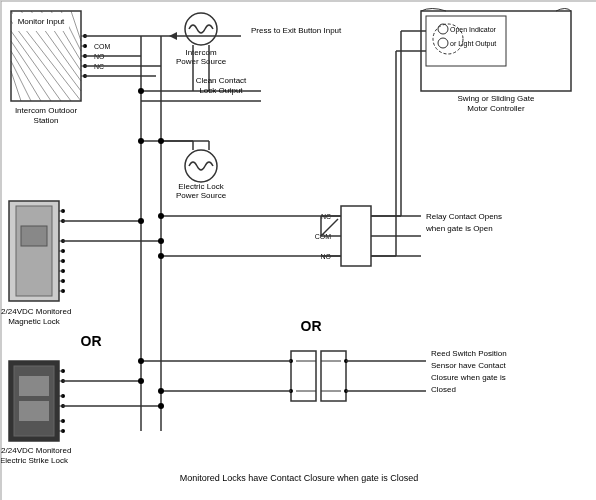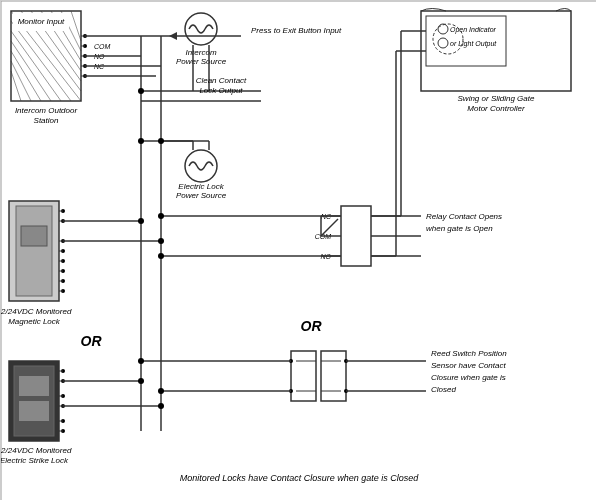--- a/index.html
+++ b/index.html
@@ -11,21 +11,20 @@
       font-size: 10px;
       overflow: hidden;
       position: relative;
     }
     .diagram-container {
       width: 596px;
       height: 500px;
       position: relative;
       background: #fff;
       border: 1px solid #ccc;
-      font-style: italic;
     }
     svg {
       position: absolute;
       top: 0;
       left: 0;
       width: 596px;
       height: 500px;
     }
   </style>
 </head>

